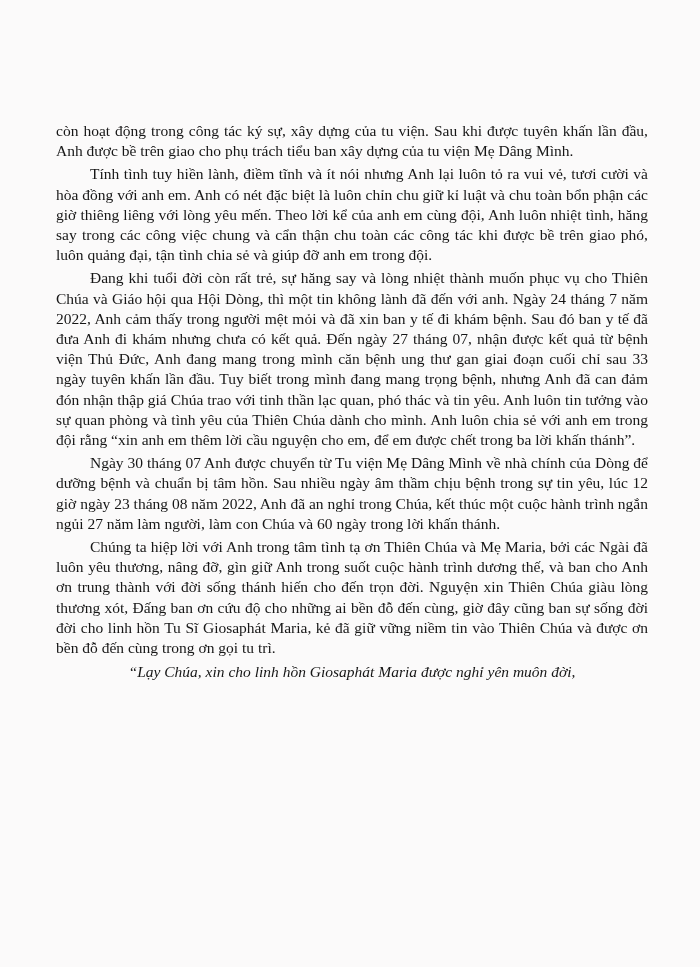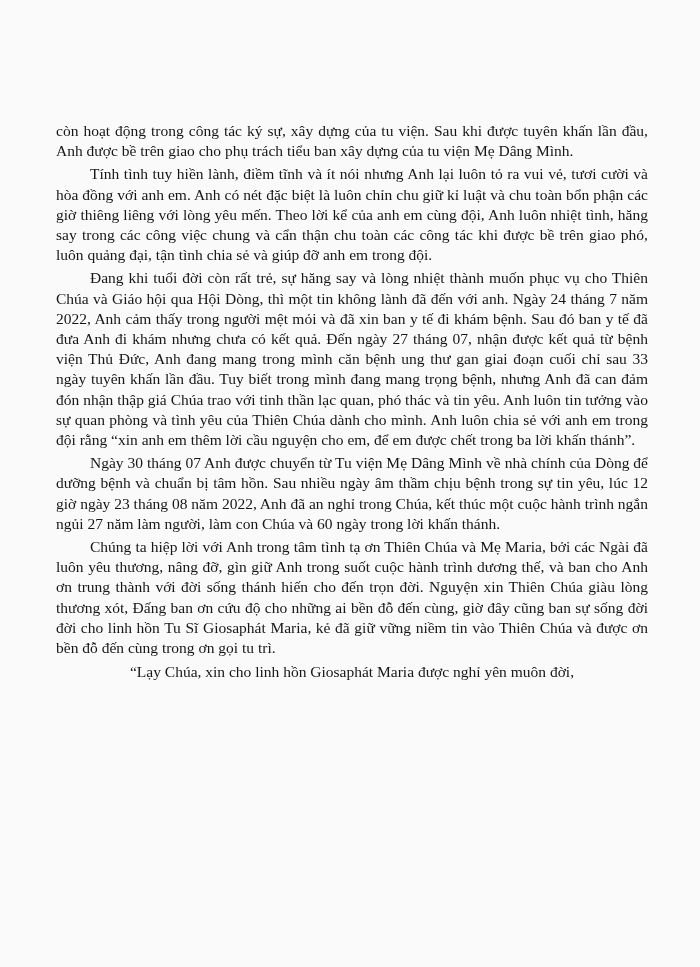--- a/index.html
+++ b/index.html
@@ -26,20 +26,21 @@
     margin: 0 0 3px 0;
     text-align: justify;
     text-indent: 34px;
   }
   .para.no-indent {
     text-indent: 0;
   }
   .quote {
     margin-top: 0;
     text-align: center;
+    font-style: italic;
     line-height: 21.5px;
   }
   .quote-line {
     white-space: nowrap;
   }
 </style>
 </head>
 <body>
 
 <div class="page">

